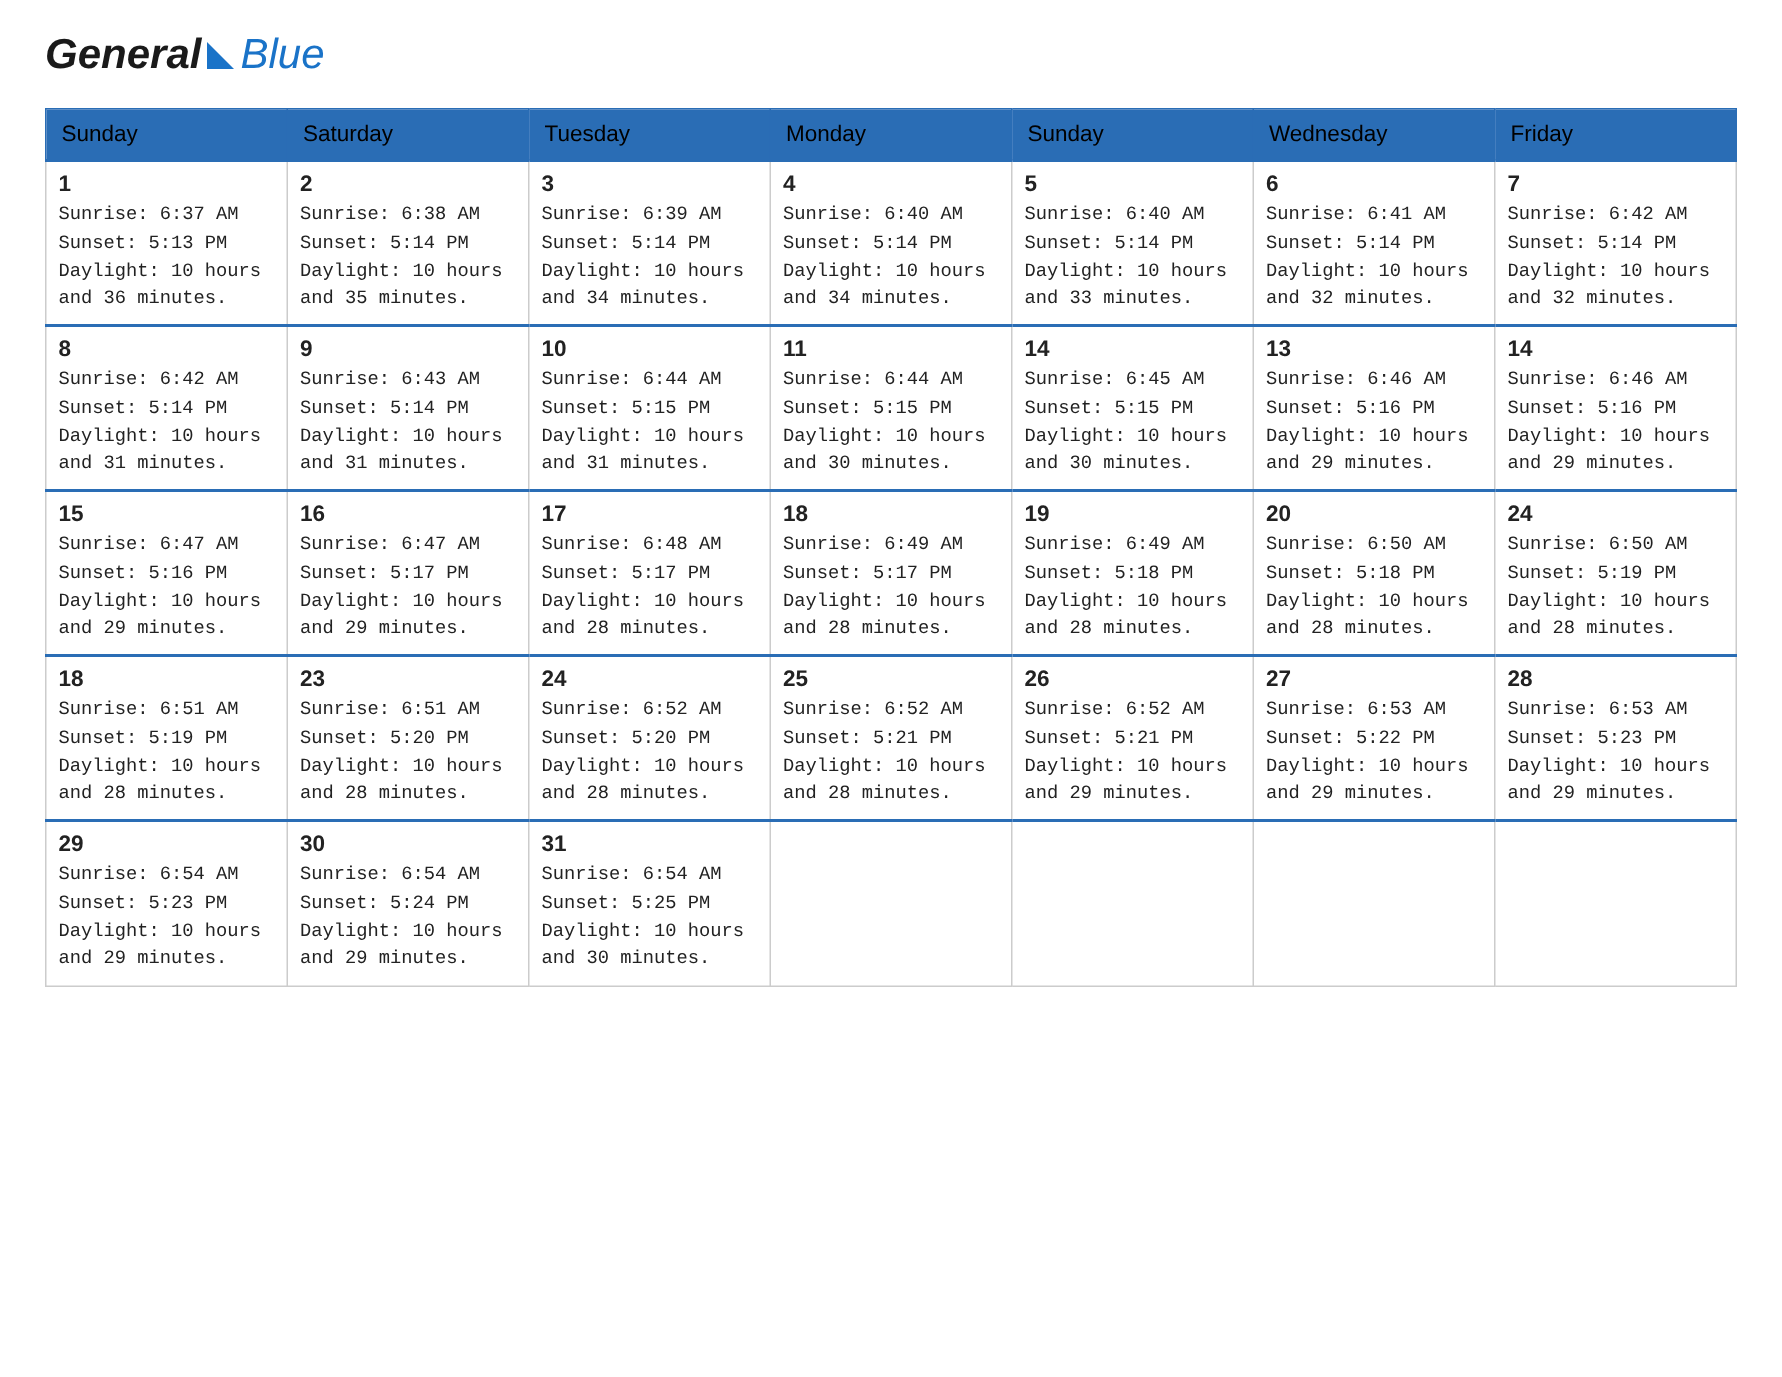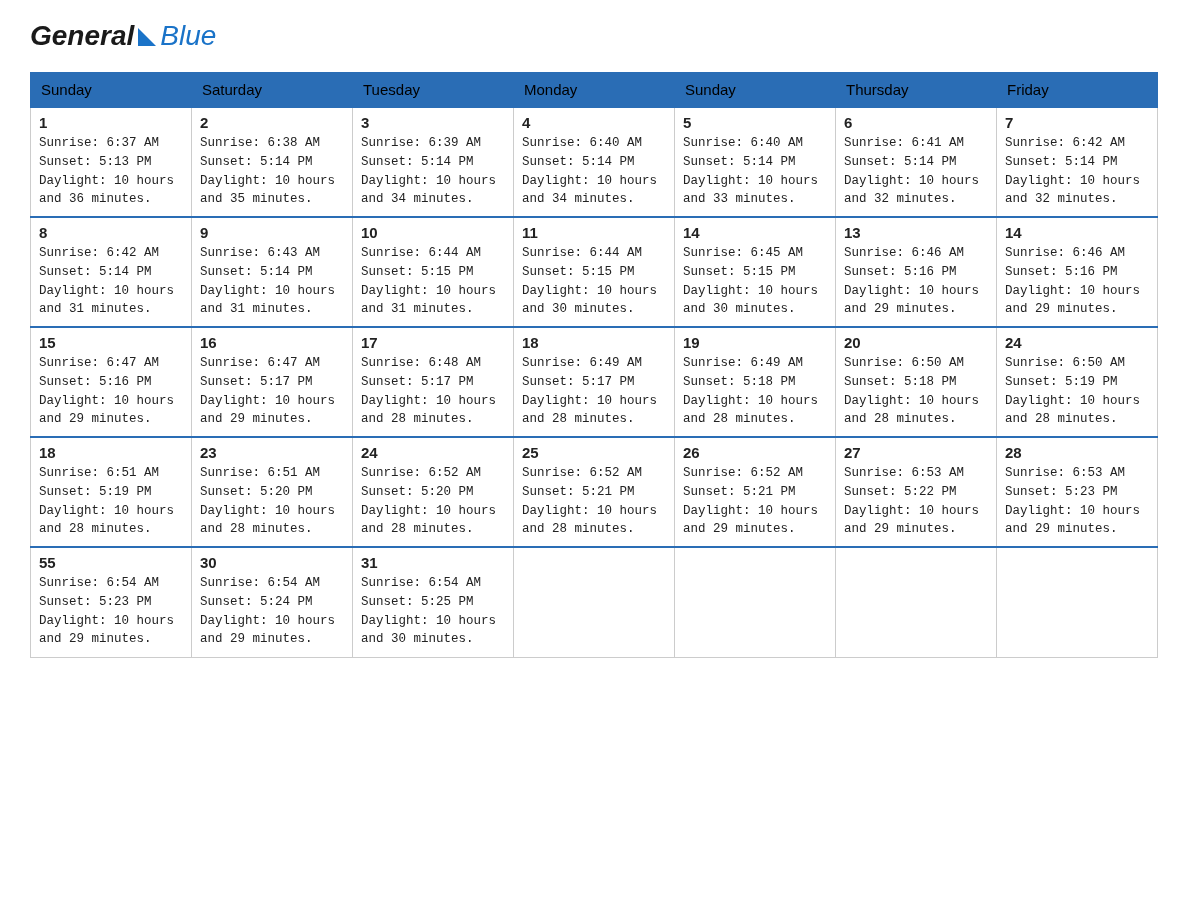--- a/index.html
+++ b/index.html
@@ -121,21 +121,21 @@
 </div>
 
 <table class="calendar">
   <thead>
     <tr>
     <th>Sunday</th>
         <th>Saturday</th>
         <th>Tuesday</th>
         <th>Monday</th>
         <th>Sunday</th>
-        <th>Thursday</th>
+        <th>Wednesday</th>
         <th>Friday</th>
       </tr>
   </thead>
   <tbody id="calendar-body">
   <tr class="week-row">
         <td>
           <span class="day-num">1</span>
           <div class="day-info">
             Sunrise: 6:37 AM<br>
             Sunset: 5:13 PM<br>
@@ -360,21 +360,21 @@
           <span class="day-num">28</span>
           <div class="day-info">
             Sunrise: 6:53 AM<br>
             Sunset: 5:23 PM<br>
             Daylight: 10 hours and 29 minutes.
           </div>
         </td>
       </tr>
       <tr class="week-row">
         <td>
-          <span class="day-num">55</span>
+          <span class="day-num">29</span>
           <div class="day-info">
             Sunrise: 6:54 AM<br>
             Sunset: 5:23 PM<br>
             Daylight: 10 hours and 29 minutes.
           </div>
         </td>
         <td>
           <span class="day-num">30</span>
           <div class="day-info">
             Sunrise: 6:54 AM<br>

